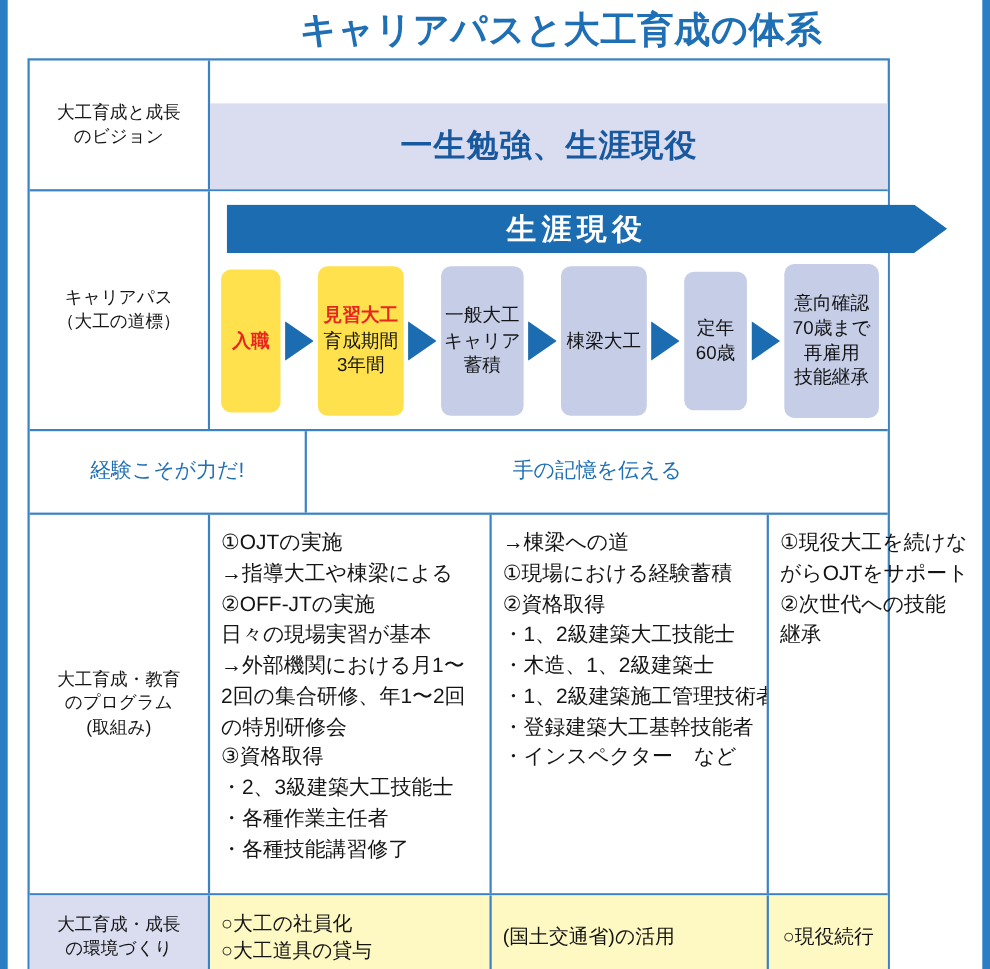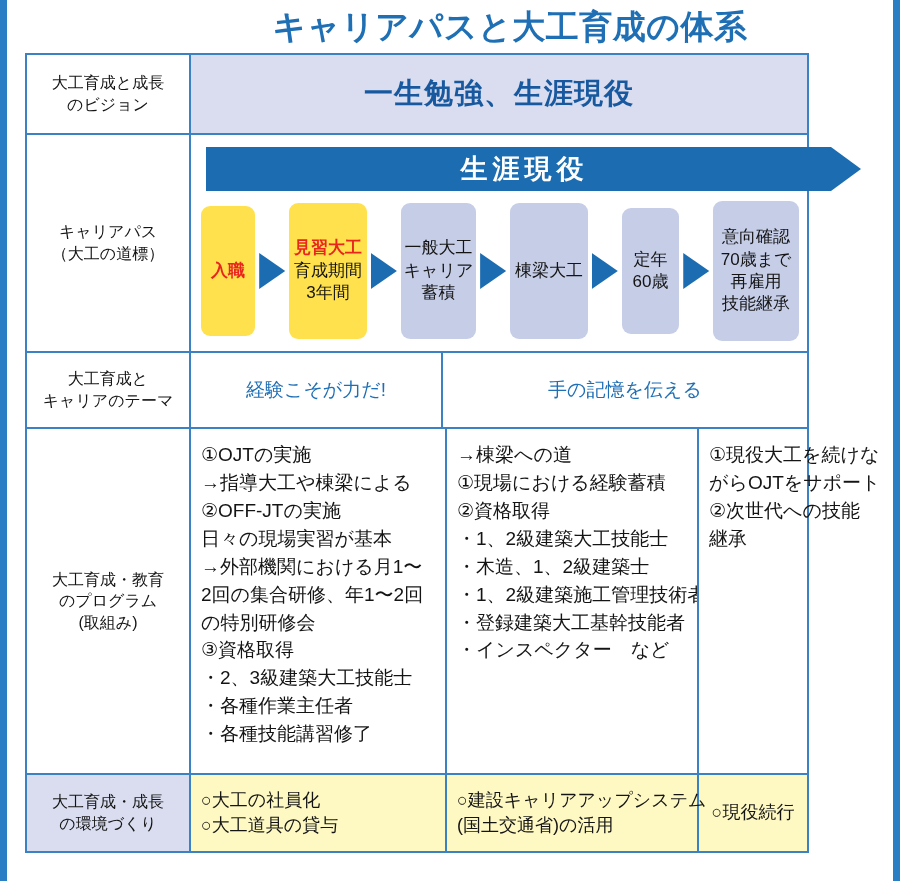--- a/index.html
+++ b/index.html
@@ -77,20 +77,21 @@
     position: relative;
   }
 
   
   .vision-row .rowbody {
     background: #d9ddef;
     height: 78px;
     display: flex;
     align-items: center;
     justify-content: center;
+    margin-top: 39px;
   }
   .vision-text {
     color: #17589e;
     font-size: 29px;
     font-weight: bold;
     letter-spacing: 1px;
   }
 
   
   .career-row .rowbody {
@@ -315,26 +316,20 @@
             <div class="ln">70歳まで</div>
             <div class="ln">再雇用</div>
             <div class="ln">技能継承</div>
           </div>
 
         </div>
       </div>
     </div>
 
     <div class="row theme-row">
-      <div class="rowlabel">
-        <div>
-          <div>大工育成と</div>
-          <div>キャリアのテーマ</div>
-        </div>
-      </div>
       <div class="rowbody">
         <div class="cellB theme-cell">
           <div class="theme-text">
             <div>経験こそが力だ!</div>
           </div>
         </div>
         <div class="cellC theme-cell">
           <div class="theme-text">
             <div>手の記憶を伝える</div>
           </div>
@@ -393,21 +388,20 @@
           <div>大工育成・成長</div>
           <div>の環境づくり</div>
         </div>
       </div>
       <div class="rowbody">
         <div class="cellA env-cell">
           <div class="env-line">○大工の社員化</div>
           <div class="env-line">○大工道具の貸与</div>
         </div>
         <div class="cellB env-cell">
-          <div class="env-line">○建設キャリアアップシステム</div>
           <div class="env-line">(国土交通省)の活用</div>
         </div>
         <div class="cellC env-cell center">
           <div class="env-line">○現役続行</div>
         </div>
       </div>
     </div>
 
   </div>
 </div>

